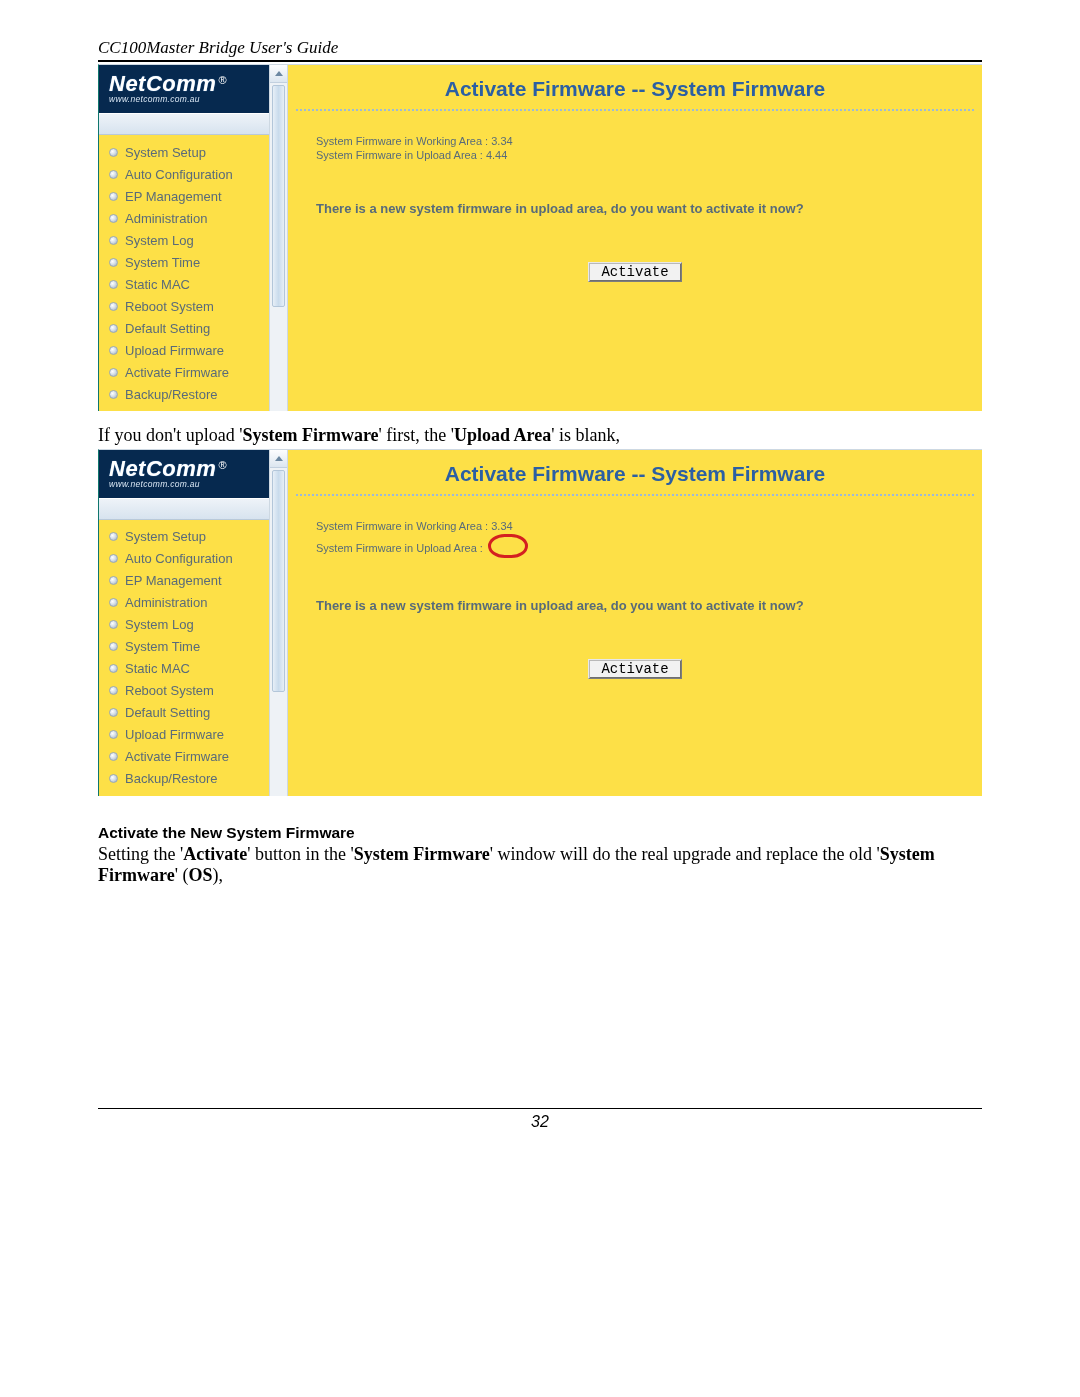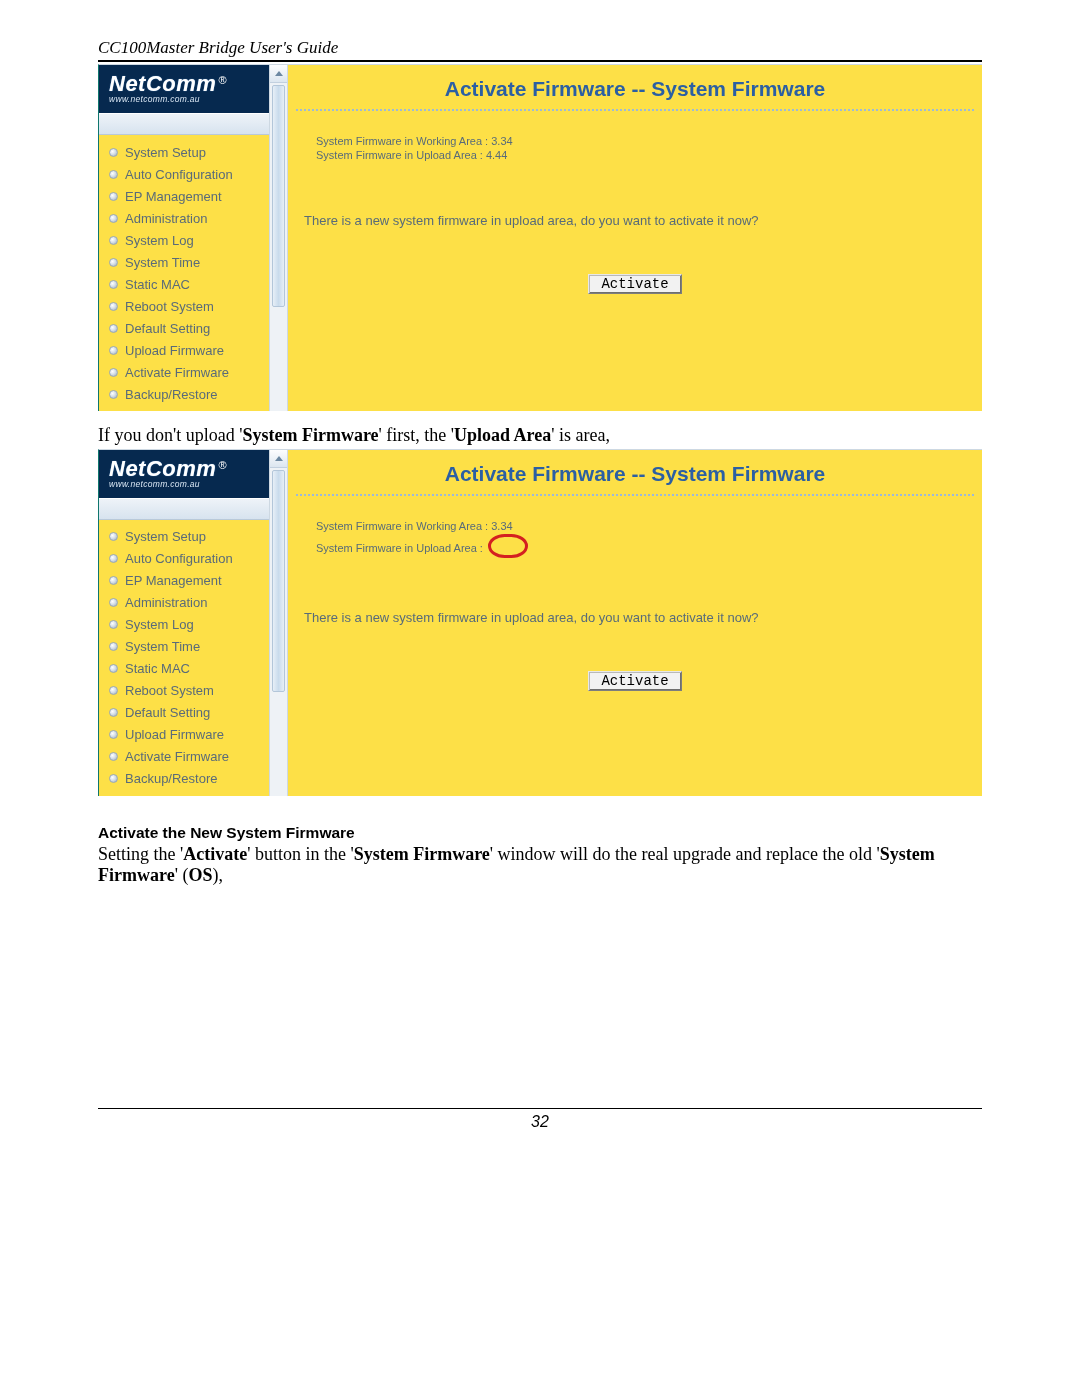--- a/index.html
+++ b/index.html
@@ -152,24 +152,25 @@
     border-bottom: 2px dotted #9db9d8;
     margin: 0 8px 24px 8px;
   }
   .info-block {
     padding-left: 28px;
     font-size: 11px;
     color: #586b79;
   }
   .info-line { margin-bottom: 2px; }
   .prompt-line {
-    padding-left: 16px;
-    margin-top: 52px;
+    padding-left: 28px;
+    margin-top: 40px;
     font-size: 13px;
     color: #586b79;
+    font-weight: bold;
   }
   .activate-row {
     text-align: center;
     margin-top: 46px;
   }
   .activate-btn {
     font-family: "Courier New", monospace;
     font-size: 14px;
     padding: 1px 12px;
     background: #f2f2f2;
@@ -301,21 +302,21 @@
         <div class="info-line">System Firmware in Upload Area : 4.44</div>
       </div>
       <div class="prompt-line">There is a new system firmware in upload area, do you want to activate it now?</div>
       <div class="activate-row">
         <button class="activate-btn">Activate</button>
       </div>
     </div>
   </div>
 
   <p class="body-para">
-    <span>If you don't upload '</span><b>System Firmware</b><span>' first, the '</span><b>Upload Area</b><span>' is area,</span>
+    <span>If you don't upload '</span><b>System Firmware</b><span>' first, the '</span><b>Upload Area</b><span>' is blank,</span>
   </p>
 
   <div class="admin-panel">
     <div class="sidebar-col">
       <div class="logo-block">
         <div>
           <span class="logo-main">NetComm</span><span class="logo-reg">®</span>
         </div>
         <div class="logo-sub">www.netcomm.com.au</div>
       </div>

